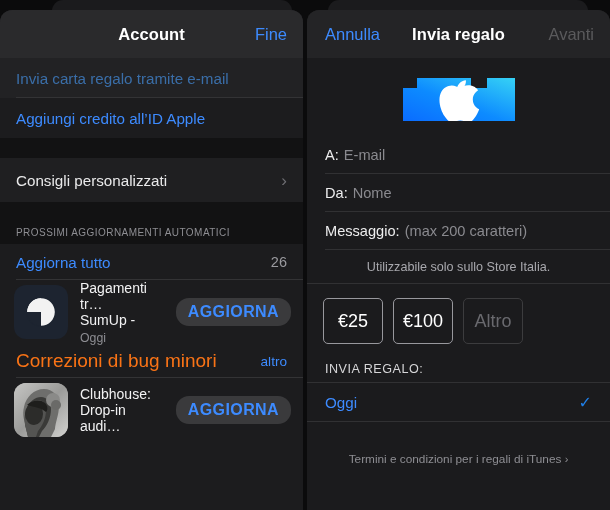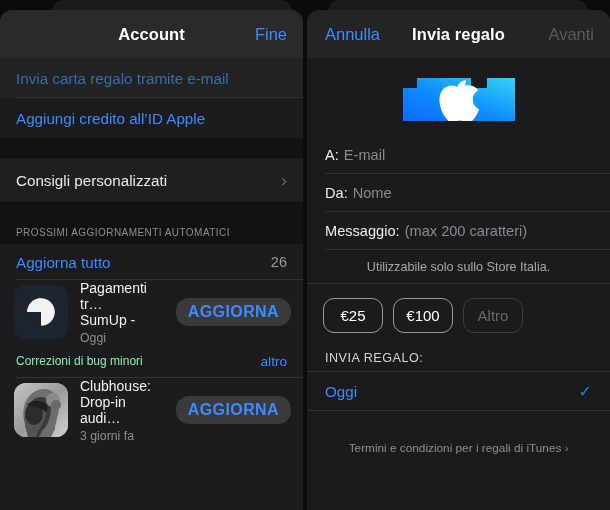--- a/index.html
+++ b/index.html
@@ -56,21 +56,21 @@
 
   .app-row{ height:64px; align-items:center; gap:12px; padding:0 12px 0 14px; }
   .app-icon{ width:54px; height:54px; border-radius:12px; flex:none; overflow:hidden; position:relative; }
   .app-meta{ flex:1; min-width:0; }
   .app-name{ font-size:14px; color:#f2f2f3; line-height:16px; max-width:132px; }
   .app-sub{ font-size:12.3px; color:#8e8e93; margin-top:3px; }
   .btn-pill{ flex:none; background:#3a3a3c; border-radius:13px; padding:5px 12px;
              font-size:16px; font-weight:700; color:#3d8bff; letter-spacing:.4px; }
 
   .note-row{ height:34px; }
-  .note-row .txt{ flex:1; font-size:12px; color:#86efac; }
+  .note-row .txt{ flex:1; font-size:19px; color:#f97316; }
   .note-row .more{ font-size:13.6px; color:#3d8bff; }
 
   
   .sumup{ background:#1d2430; display:flex; align-items:center; justify-content:center; }
   
   .clubhouse{ background:linear-gradient(150deg,#b9b9b7 0%,#8d8d8b 45%,#c9c9c7 100%); }
   .ch-face{ position:absolute; inset:0; }
 
   
   .card-wrap{ height:78px; display:flex; align-items:center; justify-content:center;
@@ -81,23 +81,23 @@
   .field{ position:relative; height:38px; display:flex; align-items:center; padding:0 0 0 18px; }
   .field .sep{ position:absolute; left:18px; right:0; bottom:0; height:1px; background:#313133; }
   .field .flabel{ font-size:14.6px; color:#ededee; }
   .field .fvalue{ font-size:14.6px; color:#8a8a8f; margin-left:5px; }
 
   .store-note{ height:34px; display:flex; align-items:center; justify-content:center;
                font-size:12.6px; color:#a8a8ad; position:relative; }
   .store-note .sep{ position:absolute; left:0; right:0; bottom:0; height:1px; background:#313133; }
 
   .amounts{ display:flex; gap:10px; padding:14px 16px 16px; align-items:center; }
-  .amt{ width:60px; height:35px; border:1px solid #98989d; border-radius:11px;
+  .amt{ width:60px; height:46px; border:1px solid #98989d; border-radius:5px;
         display:flex; align-items:center; justify-content:center;
-        font-size:15px; color:#fff; }
+        font-size:18px; color:#fff; }
   .amt.ghosted{ border-color:#3c3c3e; color:#69696e; }
 
   .send-head{ padding:2px 18px 6px; font-size:12.6px; color:#d6d6d8; letter-spacing:.5px; font-weight:400; }
 
   .today-row{ position:relative; height:40px; display:flex; align-items:center;
               padding:0 18px; border-top:1px solid #313133; border-bottom:1px solid #313133; }
   .today-row .t{ flex:1; font-size:15.2px; color:#3d8bff; }
   .check{ color:#1f7fe8; font-size:16px; font-weight:700; }
 
   .terms{ margin-top:30px; text-align:center; font-size:11.8px; color:#8e8e93; }
@@ -189,21 +189,20 @@
             <path d="M24 17c5 0 8 4 8 10 0 8-3 15-8 21l-2 6h-8l-2-8c-2-6-1-14 2-20 3-6 6-9 10-9Z" fill="#545452"></path>
             <ellipse cx="20" cy="31" rx="9" ry="11" fill="#2c2c2a"></ellipse>
             <path d="M13 22c5-5 13-6 18-2 3 3 3 7 1 9-4-4-12-5-19-7Z" fill="#1e1e1c"></path>
             <circle cx="39" cy="17" r="7" fill="#8a8a88"></circle>
             <circle cx="42" cy="22" r="5" fill="#6a6a68"></circle>
           </svg>
         </div>
         <div class="app-meta">
           <div class="app-name">Clubhouse:</div>
           <div class="app-name">Drop-in audi…</div>
-          <div class="app-sub">3 giorni fa</div>
         </div>
         <div class="btn-pill">AGGIORNA</div>
       </div>
 
     </div>
   </div>
 
   <div class="panel panel-right">
 
     <div class="navbar right">

